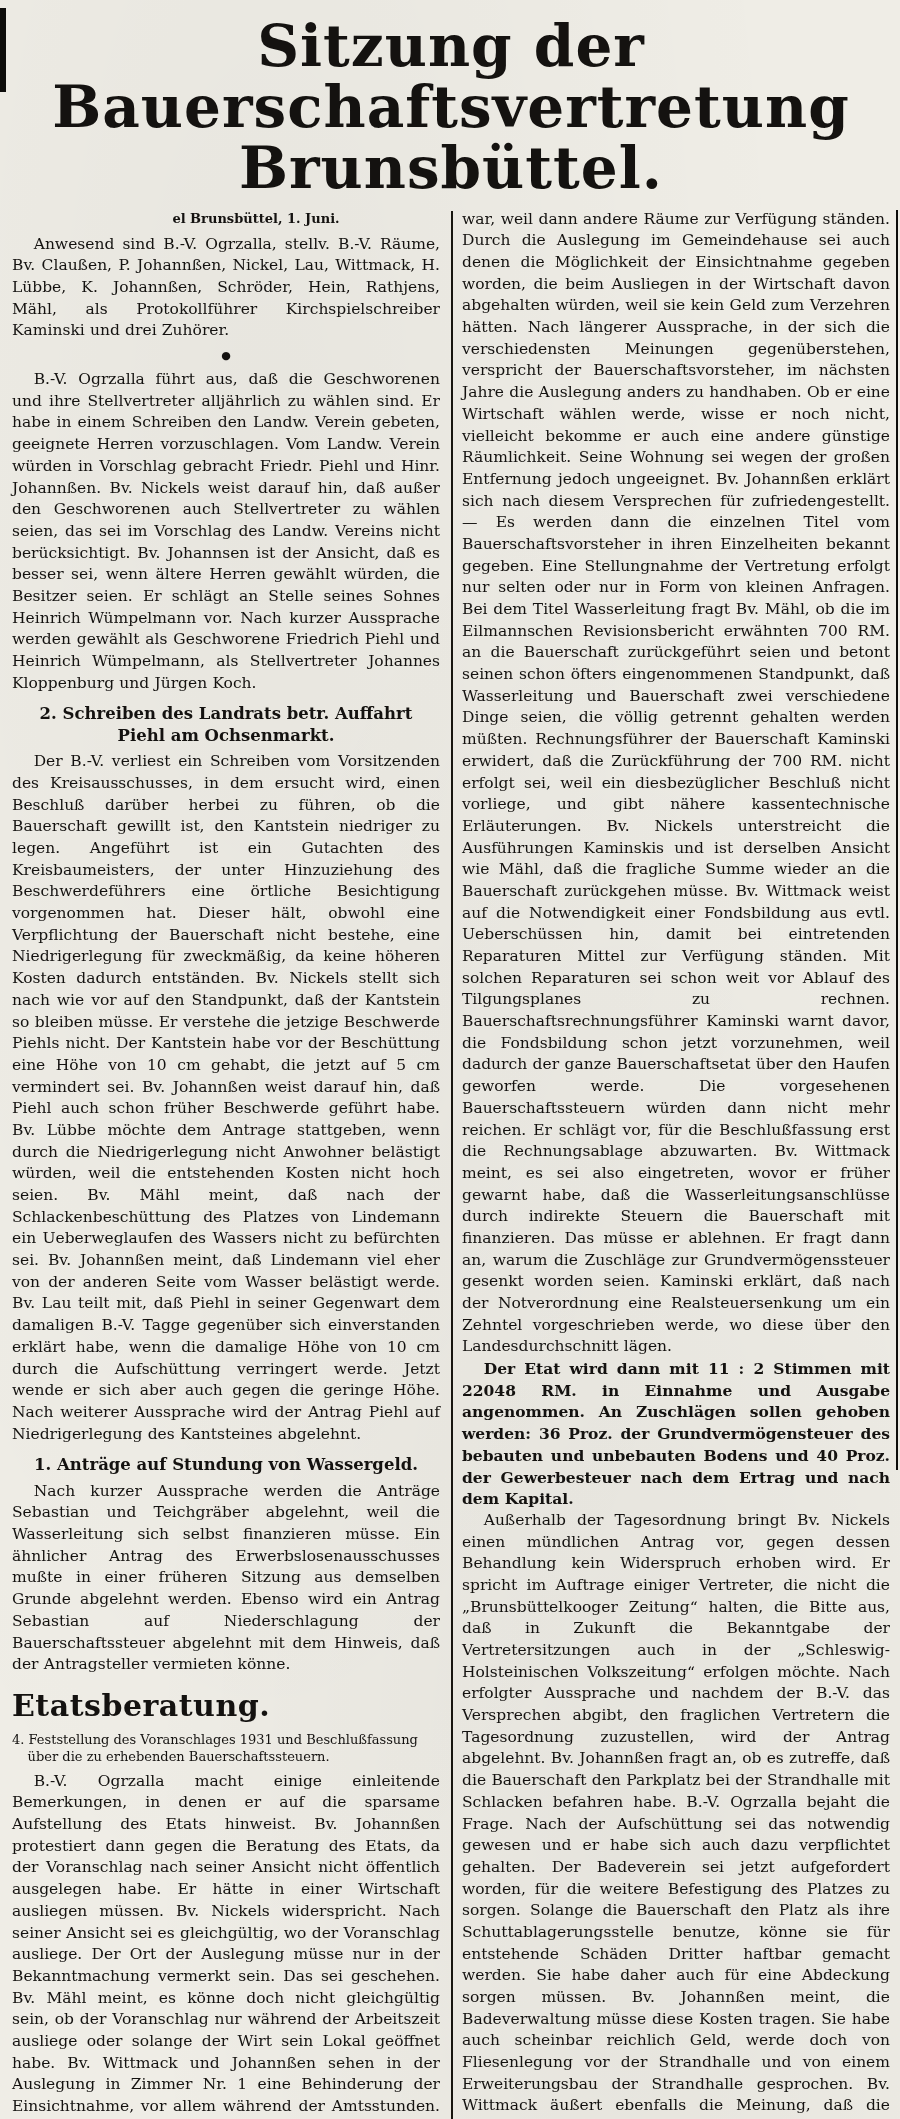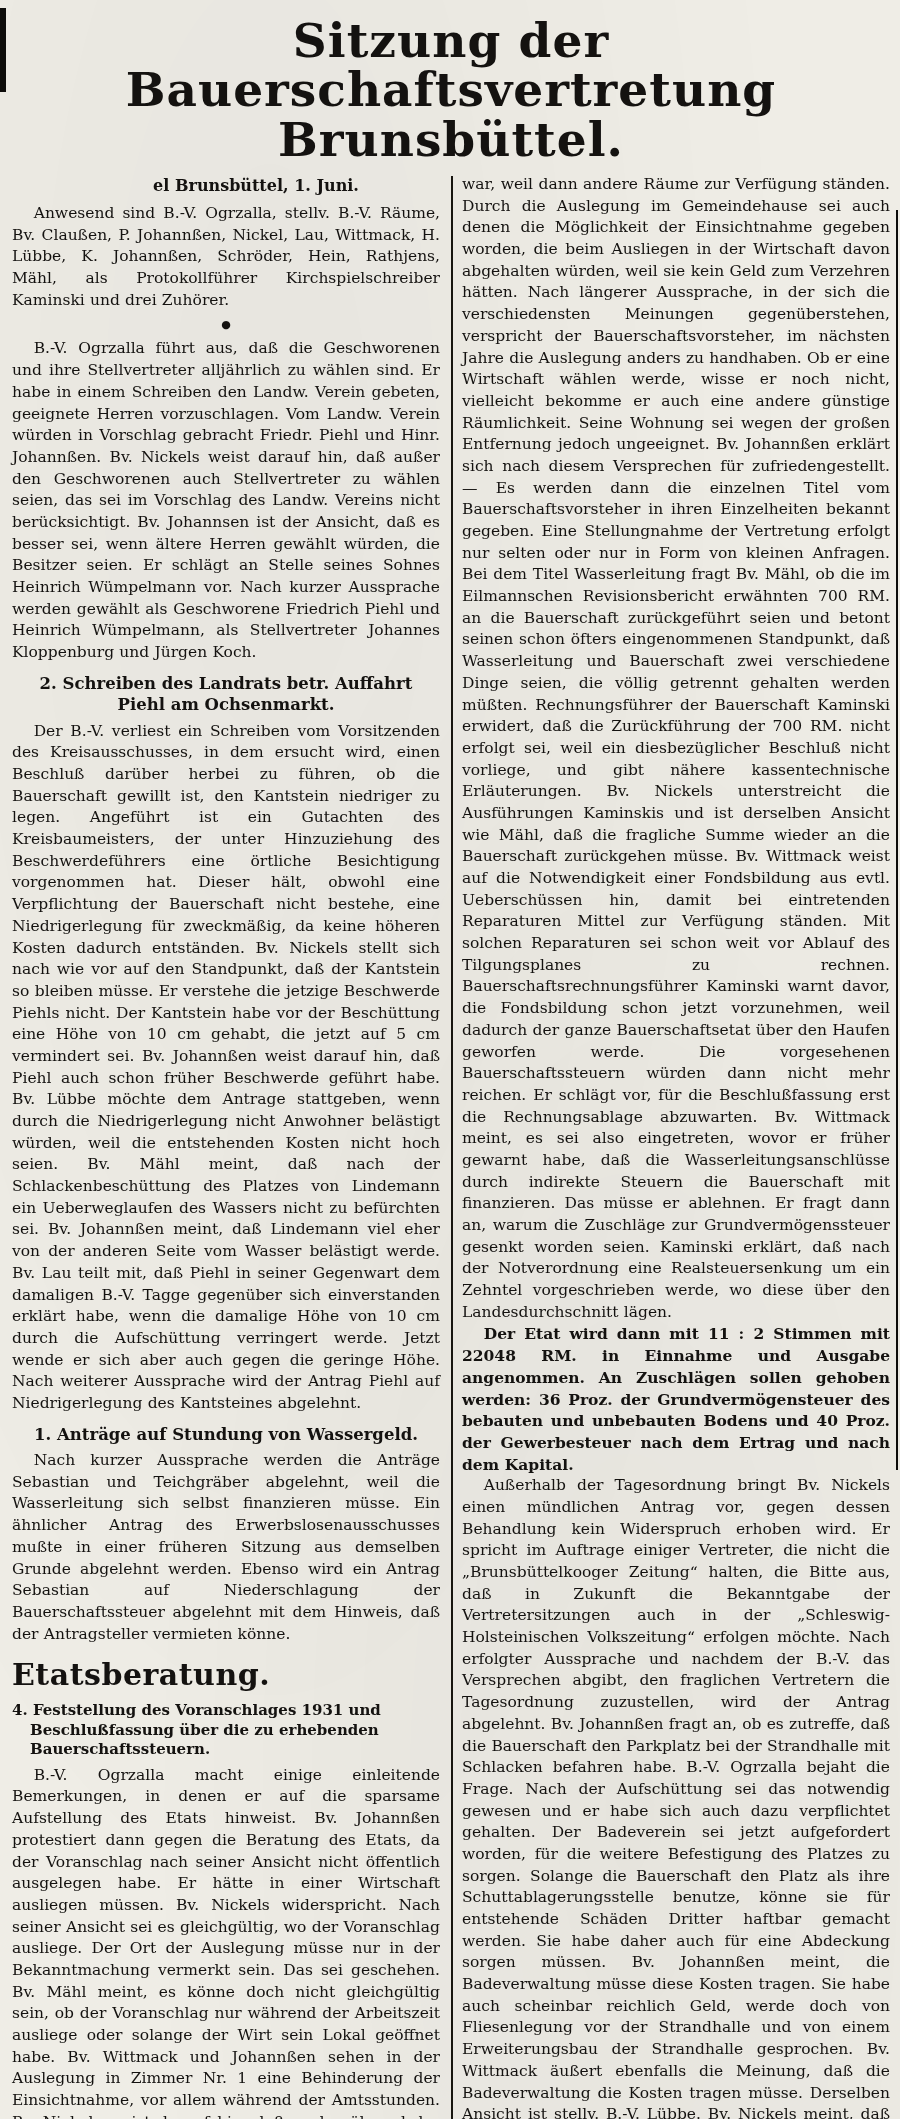--- a/index.html
+++ b/index.html
@@ -19,44 +19,44 @@
     overflow: hidden;
   }
   
   .artifact { position: absolute; background: #0d0c0a; }
   .artifact.a-left-top { left: 0; top: 8px; width: 6px; height: 84px; }
   .artifact.a-right-edge { right: 2px; top: 210px; width: 2px; height: 1260px; }
 
   .masthead {
     margin: 6px 0 10px 0;
     text-align: center;
-    font-size: 47px;
+    font-size: 58px;
     line-height: 1.05;
     font-weight: bold;
     letter-spacing: 1px;
     font-family: "DejaVu Serif", serif;
   }
   .columns { position: relative; display: grid; grid-template-columns: 1fr 1fr; column-gap: 22px; }
   .columns::before {
     content: ""; position: absolute; top: 2px; bottom: 2px; left: 50%;
     width: 2px; background: #17150f;
   }
   .col { min-width: 0; }
 
   .blk { margin: 0; }
   .body, .body-noindent, .bold-para {
     font-size: 15.5px; line-height: 1.40; text-align: justify;
     hyphens: auto; -webkit-hyphens: auto; word-spacing: 0.02em;
   }
   .body { text-indent: 1.4em; }
   .bold-para { font-weight: bold; text-indent: 1.4em; margin-top: 0; }
-  .dateline { text-align: center; font-weight: bold; font-size: 16px; margin: 2px 0 8px 60px; }
+  .dateline { text-align: center; font-weight: bold; font-size: 13px; margin: 2px 0 8px 60px; }
   .ornament { text-align: center; font-size: 11px; margin: 7px 0; }
   .h-sec { font-weight: bold; text-align: center; font-size: 16.5px; line-height: 1.3; margin: 9px 18px 5px 18px; }
-  .h-sec-left { font-weight: bold; font-size: 15px; line-height: 1.3; margin: 9px 0 5px 0; text-indent: -1.2em; padding-left: 1.2em; }
+  .h-sec-left { font-weight: normal; font-size: 13px; line-height: 1.3; margin: 9px 0 5px 0; text-indent: -1.2em; padding-left: 1.2em; }
   .h-big { font-weight: bold; text-align: left; font-size: 30px; margin: 12px 0 8px 0; letter-spacing: 0.5px; }
 </style>
 </head>
 <body>
 
 <div class="page">
   <div class="artifact a-left-top"></div>
 
   <div class="artifact a-right-edge"></div>
 

